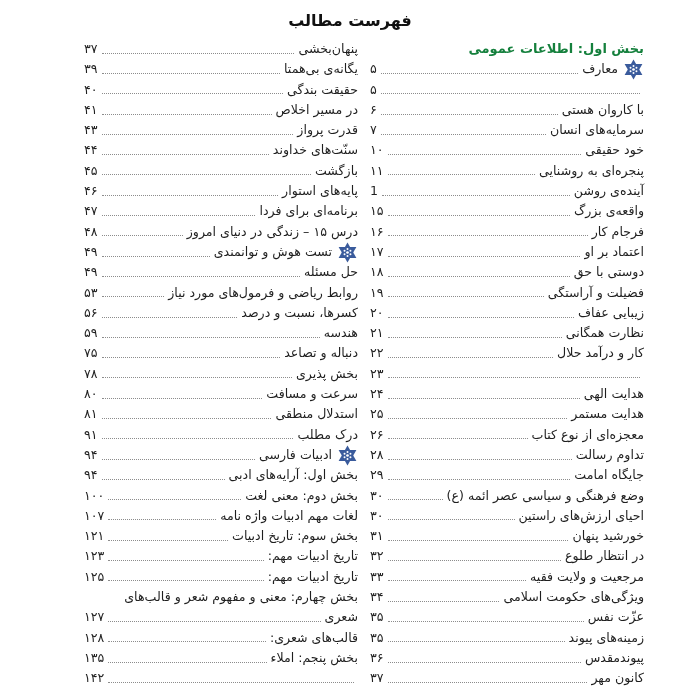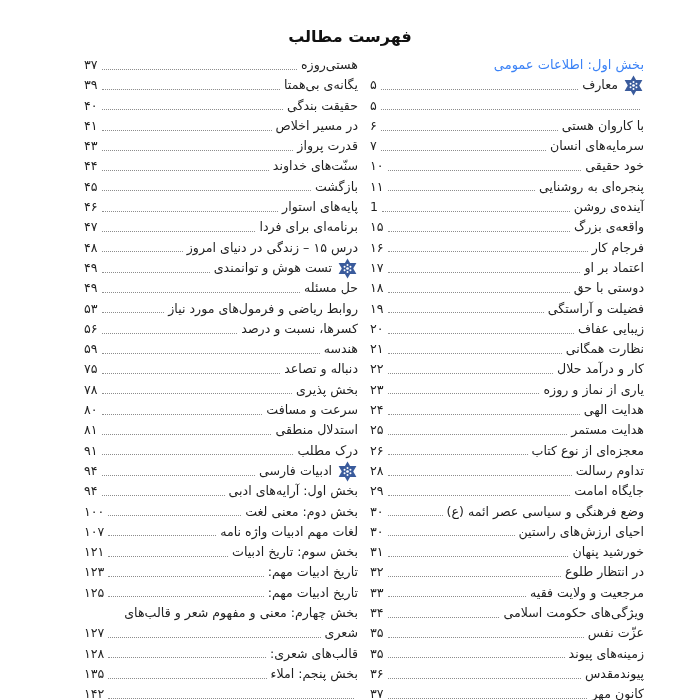--- a/index.html
+++ b/index.html
@@ -14,37 +14,36 @@
     font-family:"DejaVu Sans",sans-serif;
     direction:rtl;
     color:var(--text-color);
   }
   .page-title{
     text-align:center;
     font-weight:bold;
     font-size:16px;
     padding-top:11px;
     color:#111;
-    margin-top:16px;
   }
   .columns{
     display:flex;
     flex-direction:row;
     align-items:flex-start;
     padding:9px 56px 0 84px;
     gap:12px;
   }
   .col{flex:1 1 0;min-width:0;}
   .col-header{
-    font-weight:normal;
+    font-weight:bold;
     font-size:13px;
     text-align:right;
     height:20.3px;
     line-height:20.3px;
-    color:#3b82f6;
+    color:#15803d;
     white-space:nowrap;
   }
   .toc-row{
     display:flex;
     flex-direction:row;
     align-items:center;
     height:20.3px;
     font-size:12.6px;
     line-height:20.3px;
   }
@@ -160,21 +159,20 @@
             <span class="toc-title">نظارت همگانی</span>
             <span class="leader"></span>
             <span class="page-num">۲۱</span>
           </div>
           <div class="toc-row">
             <span class="toc-title">کار و درآمد حلال</span>
             <span class="leader"></span>
             <span class="page-num">۲۲</span>
           </div>
           <div class="toc-row">
-            <span class="toc-title">یاری از نماز و روزه</span>
             <span class="leader"></span>
             <span class="page-num">۲۳</span>
           </div>
           <div class="toc-row">
             <span class="toc-title">هدایت الهی</span>
             <span class="leader"></span>
             <span class="page-num">۲۴</span>
           </div>
           <div class="toc-row">
             <span class="toc-title">هدایت مستمر</span>
@@ -244,21 +242,21 @@
           <div class="toc-row">
             <span class="toc-title">کانون مهر</span>
             <span class="leader"></span>
             <span class="page-num">۳۷</span>
           </div>
         </div>
     </div>
     <div class="col">
       <div id="col-second-items">
           <div class="toc-row">
-            <span class="toc-title">هستی‌روزه</span>
+            <span class="toc-title">پنهان‌بخشی</span>
             <span class="leader"></span>
             <span class="page-num">۳۷</span>
           </div>
           <div class="toc-row">
             <span class="toc-title">یگانه‌ی بی‌همتا</span>
             <span class="leader"></span>
             <span class="page-num">۳۹</span>
           </div>
           <div class="toc-row">
             <span class="toc-title">حقیقت بندگی</span>

